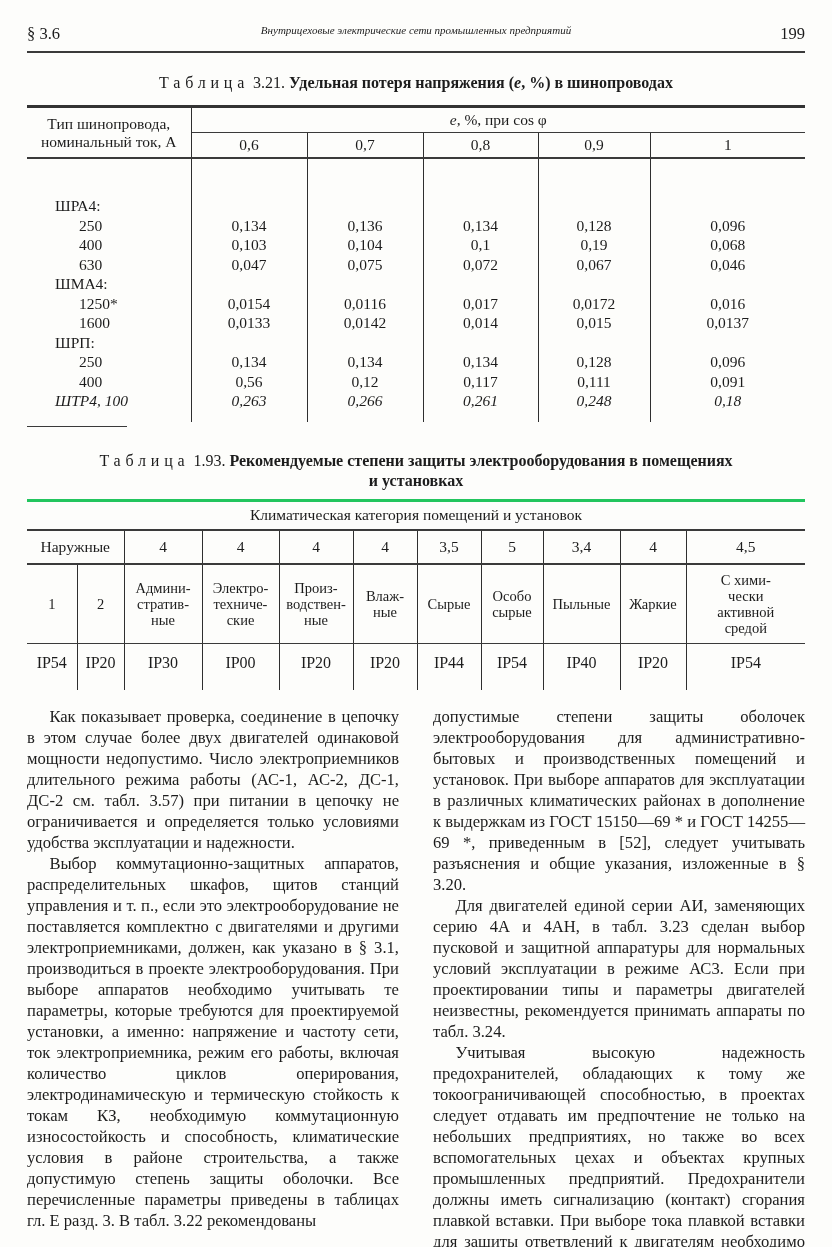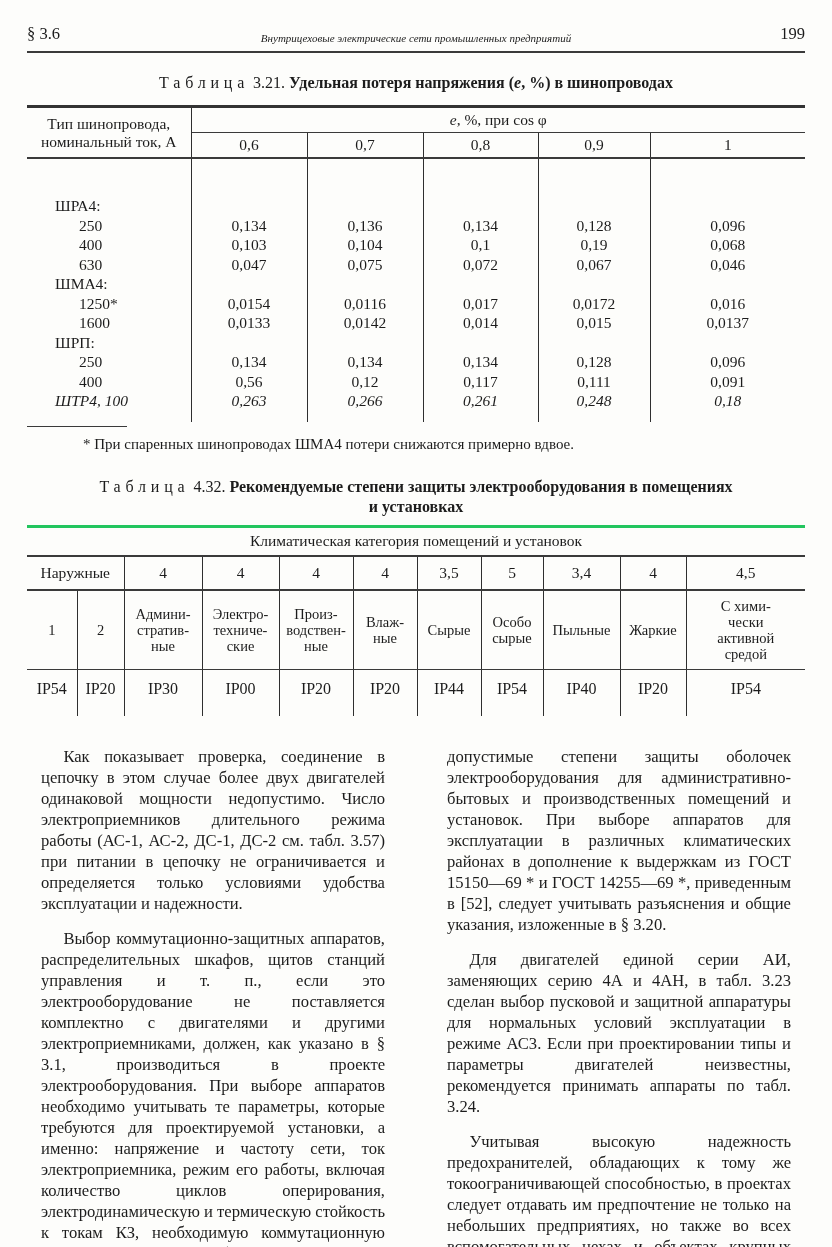--- a/index.html
+++ b/index.html
@@ -8,21 +8,21 @@
     width:832px;height:1247px;
     background:#fdfdfb;
     color:#1c1c1c;
     font-family:"Liberation Serif","DejaVu Serif",serif;
     overflow:hidden;
     box-sizing:border-box;
     padding:24px 27px 0 27px;
   }
   
   .head{
-    display:flex;align-items:flex-end;
+    display:flex;align-items:flex-start;
     border-bottom:2.5px solid #3a3a3a;
     padding-bottom:7px;
     font-size:16.5px;
   }
   .head .sec{width:90px;}
   .head .rtitle{flex:1;text-align:center;font-style:italic;font-size:11px;}
   .head .pnum{width:90px;text-align:right;}
 
   
   .cap{ text-align:center; font-size:16px; line-height:20px; }
@@ -65,21 +65,21 @@
   .t2 .lbl{
     white-space:pre-line; font-size:14.5px; line-height:16px;
     border-bottom:1.5px solid #3a3a3a; padding:7px 2px;
   }
   .t2 .ip{ padding-top:10px; padding-bottom:18px; font-size:16px; }
 
   
   .cols{ display:flex; gap:34px; margin-top:16px; }
   .col{ flex:1; }
   .col p{
-    margin:14px; text-align:justify;
+    margin:0; text-align:justify;
     font-size:16.6px; line-height:21px;
     text-indent:1.35em;
   }
   .col p.noindent{ text-indent:0; }
 </style>
 </head>
 <body>
 
 <div class="page">
 
@@ -204,25 +204,24 @@
         <td class="val">0,263</td>
         <td class="val">0,266</td>
         <td class="val">0,261</td>
         <td class="val">0,248</td>
         <td class="val">0,18</td>
       </tr>
     </tbody>
   </table>
 
   <div class="fn-sep"></div>
-  <div class="fn">* При спаренных шинопроводах ШМА4 потери снижаются примерно вдвое.</div>
 
   <div class="cap cap2">
     <span class="cap-word">Таблица</span>
-    <span>4.32.</span>
+    <span>1.93.</span>
     <b>Рекомендуемые степени защиты электрооборудования в помещениях</b>
   </div>
   <div class="cap">
     <b>и установках</b>
   </div>
 
   <table class="t2">
     <colgroup>
       <col style="width:50px">
         <col style="width:47px">

